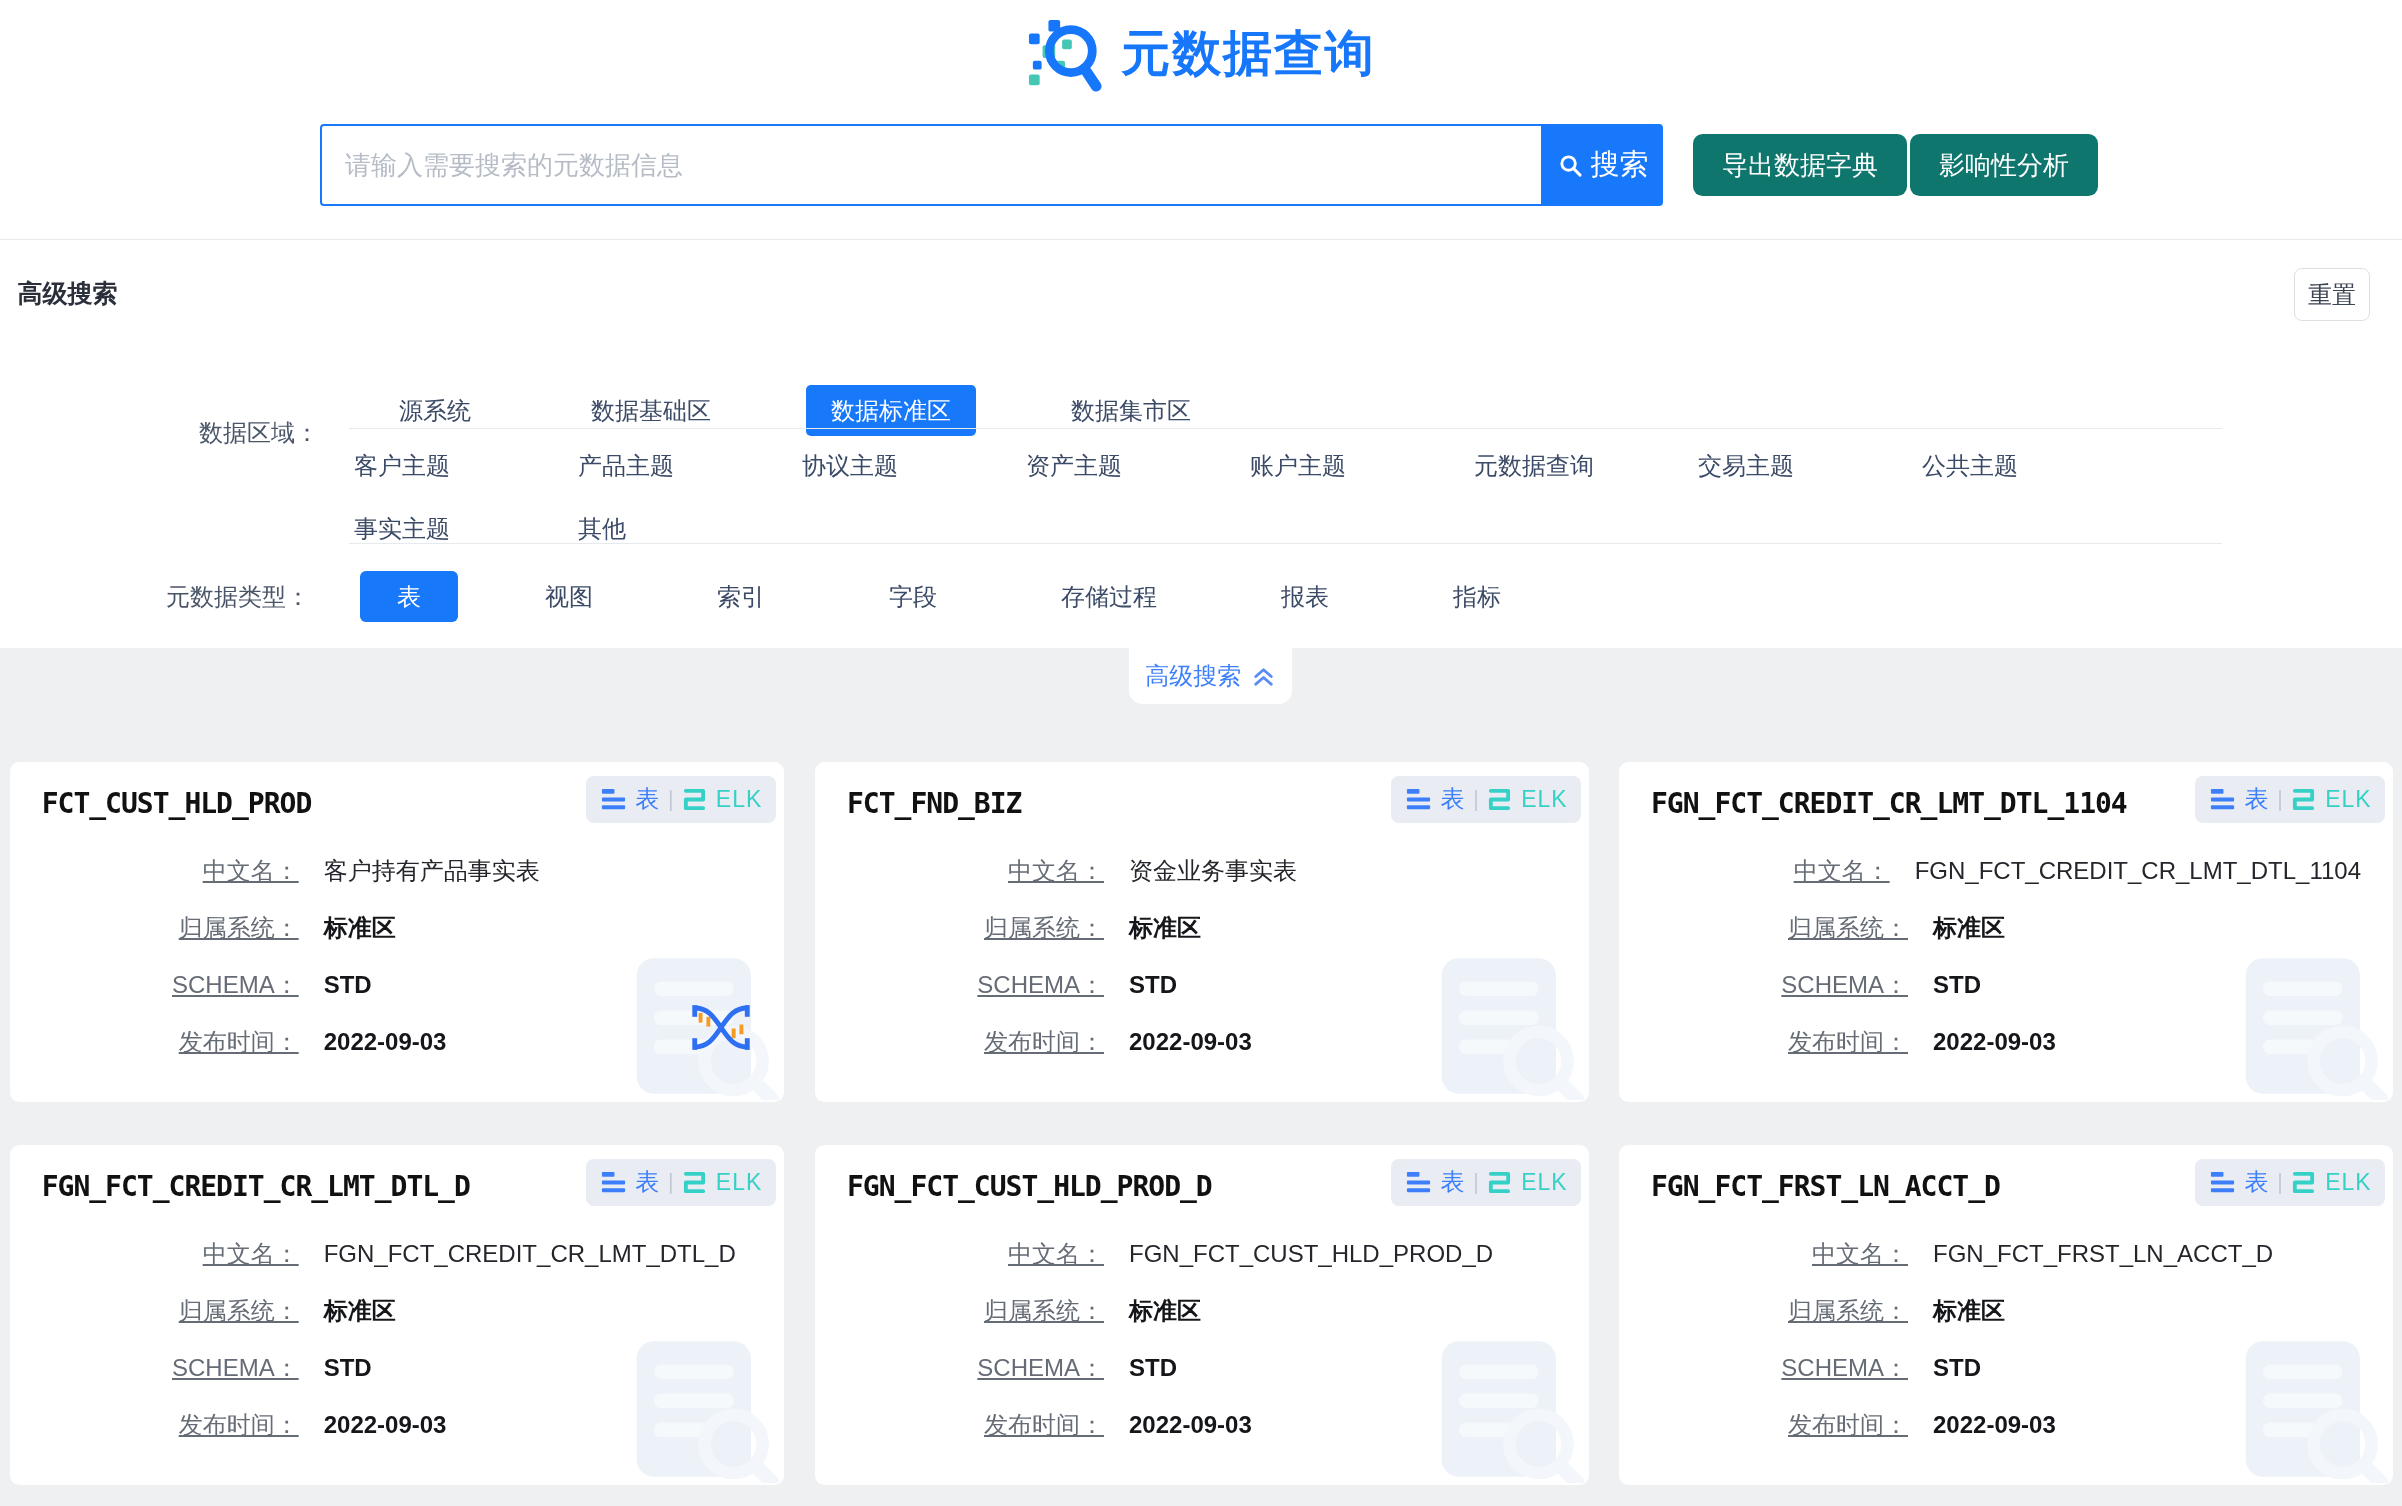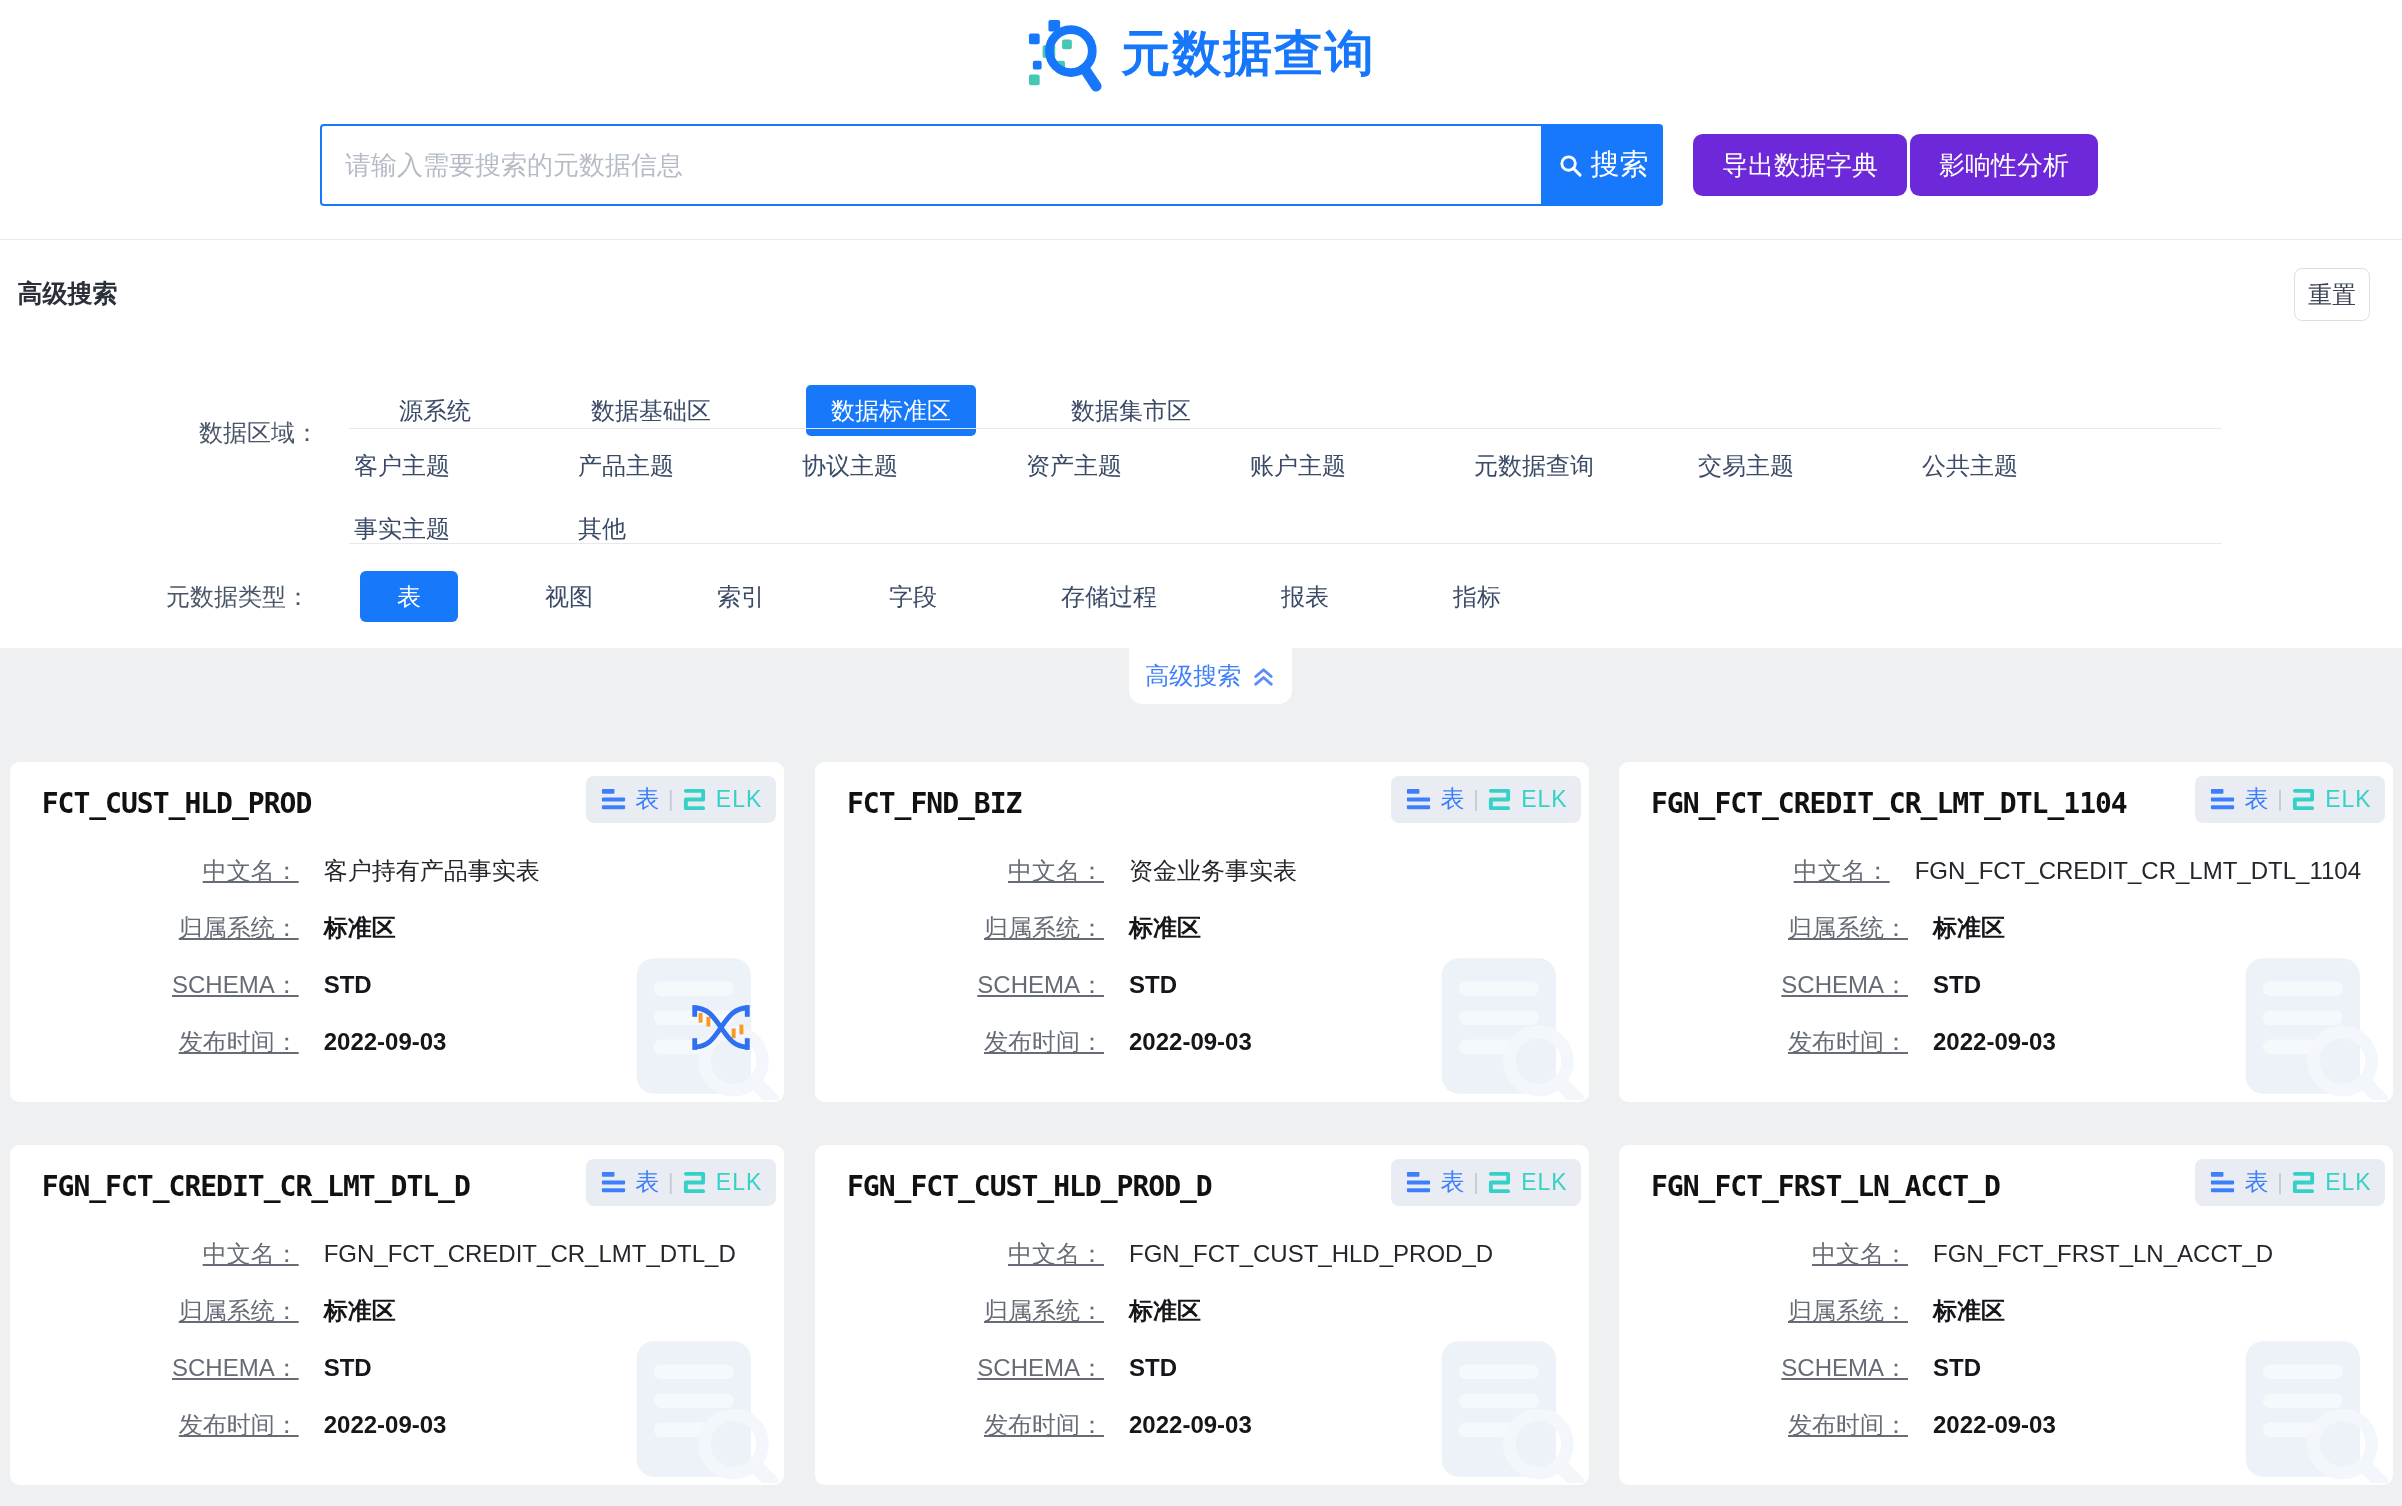--- a/index.html
+++ b/index.html
@@ -25,21 +25,21 @@
     font-family:"Liberation Sans","DejaVu Sans",sans-serif;
   }
   .search-input::placeholder { color:#b6bcc6; }
   .search-btn {
     width:120px; height:82px; background:#1778fb; color:#fff; border:none;
     font-size:29px; display:flex; align-items:center; justify-content:center; gap:8px;
     cursor:pointer; border-radius:0 3.9px 3.9px 0;
     font-family:"Liberation Sans","DejaVu Sans",sans-serif;
   }
   .side-btn {
-    position:absolute; top:134px; height:62px; background:#6d28d9; color:#fff; border:none;
+    position:absolute; top:134px; height:62px; background:#0f766e; color:#fff; border:none;
     border-radius:9.7px; font-size:26px; cursor:pointer; padding:0 29px;
     font-family:"Liberation Sans","DejaVu Sans",sans-serif;
   }
   .btn-export { left:1693px; }
   .btn-impact { left:1910px; }
 
   .hdivider { position:absolute; left:0; top:239px; width:100%; height:1px; background:#e9eaec; }
 
   
   .adv-title { position:absolute; left:17.5px; top:277px; font-size:25px; font-weight:700; color:#2a2f3a; }

